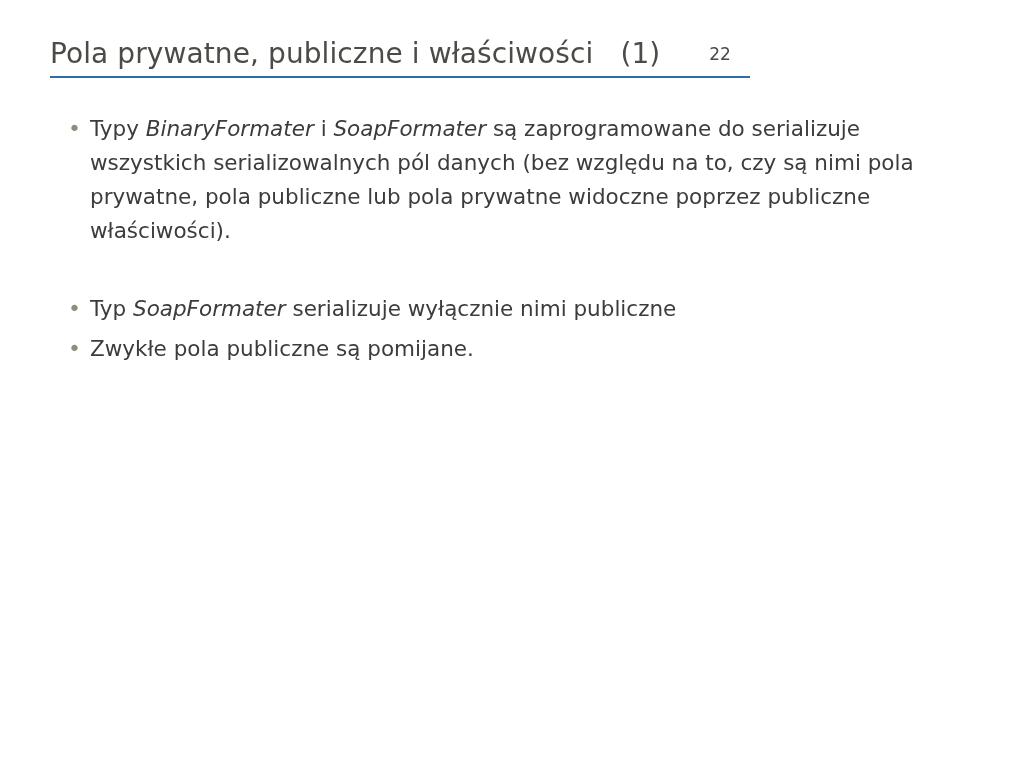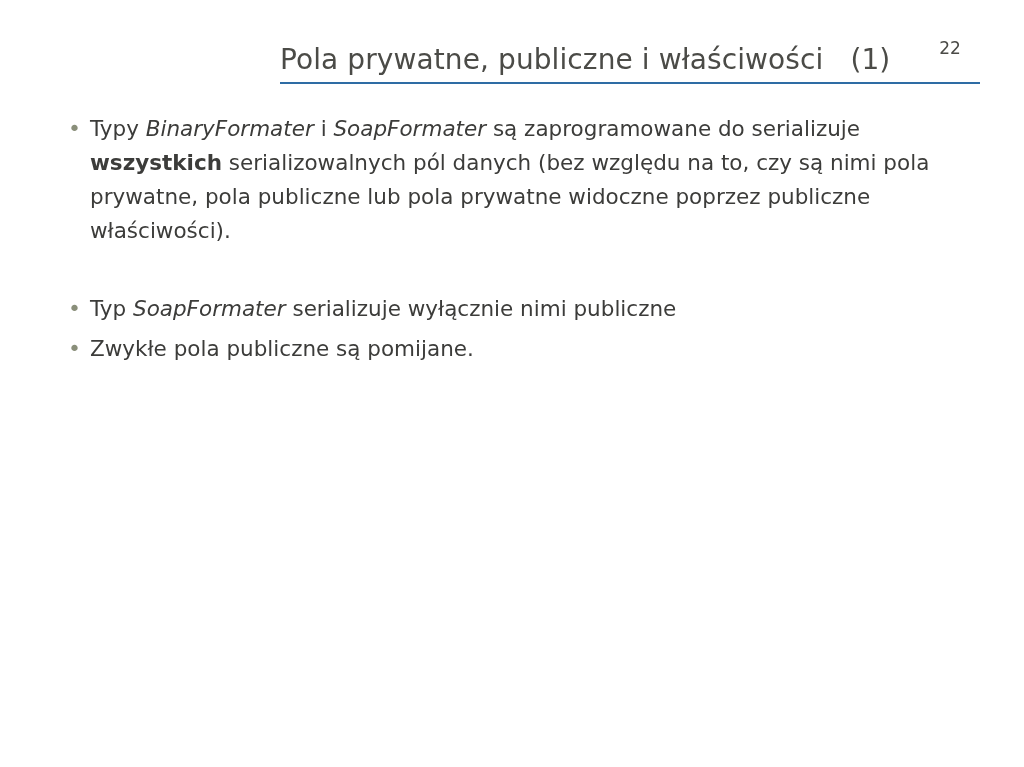--- a/index.html
+++ b/index.html
@@ -18,21 +18,21 @@
   }
 
   
   .title-row {
     position: absolute;
     left: 50px;
     top: 38px;
     width: 930px;
     display: flex;
     align-items: flex-end;
-    justify-content: flex-end;
+    justify-content: flex-start;
   }
   .title-block {
     width: 640px;
   }
   .slide-title {
     font-size: 28px;
     font-weight: 400;
     color: #4b4b47;
     letter-spacing: 0.1px;
     white-space: pre;
@@ -44,21 +44,21 @@
     background: #2e6ca4;
     width: 100%;
   }
   .page-block {
     width: 60px;
     text-align: center;
   }
   .page-number {
     font-size: 17px;
     color: #4b4b47;
-    padding-bottom: 24px;
+    padding-bottom: 12px;
   }
   .page-rule {
     height: 2px;
     background: #2e6ca4;
     width: 100%;
   }
 
   
   .body {
     position: absolute;
@@ -81,21 +81,21 @@
     padding-left: 6px;
     box-sizing: border-box;
   }
   .bullet-text {
     flex: 1 1 auto;
     font-size: 21.5px;
     line-height: 34px;
     color: #3c3c3a;
   }
   .bullet-text i { }
-  .bullet-text b { font-weight: bold; }
+  .bullet-text b { font-weight: normal; }
   .spacer-gap { height: 38px; }
 </style>
 </head>
 <body>
 
 <div class="slide">
 
   <div class="title-row">
     <div class="title-block">
       <div class="slide-title">Pola prywatne, publiczne i właściwości   (1)</div>

